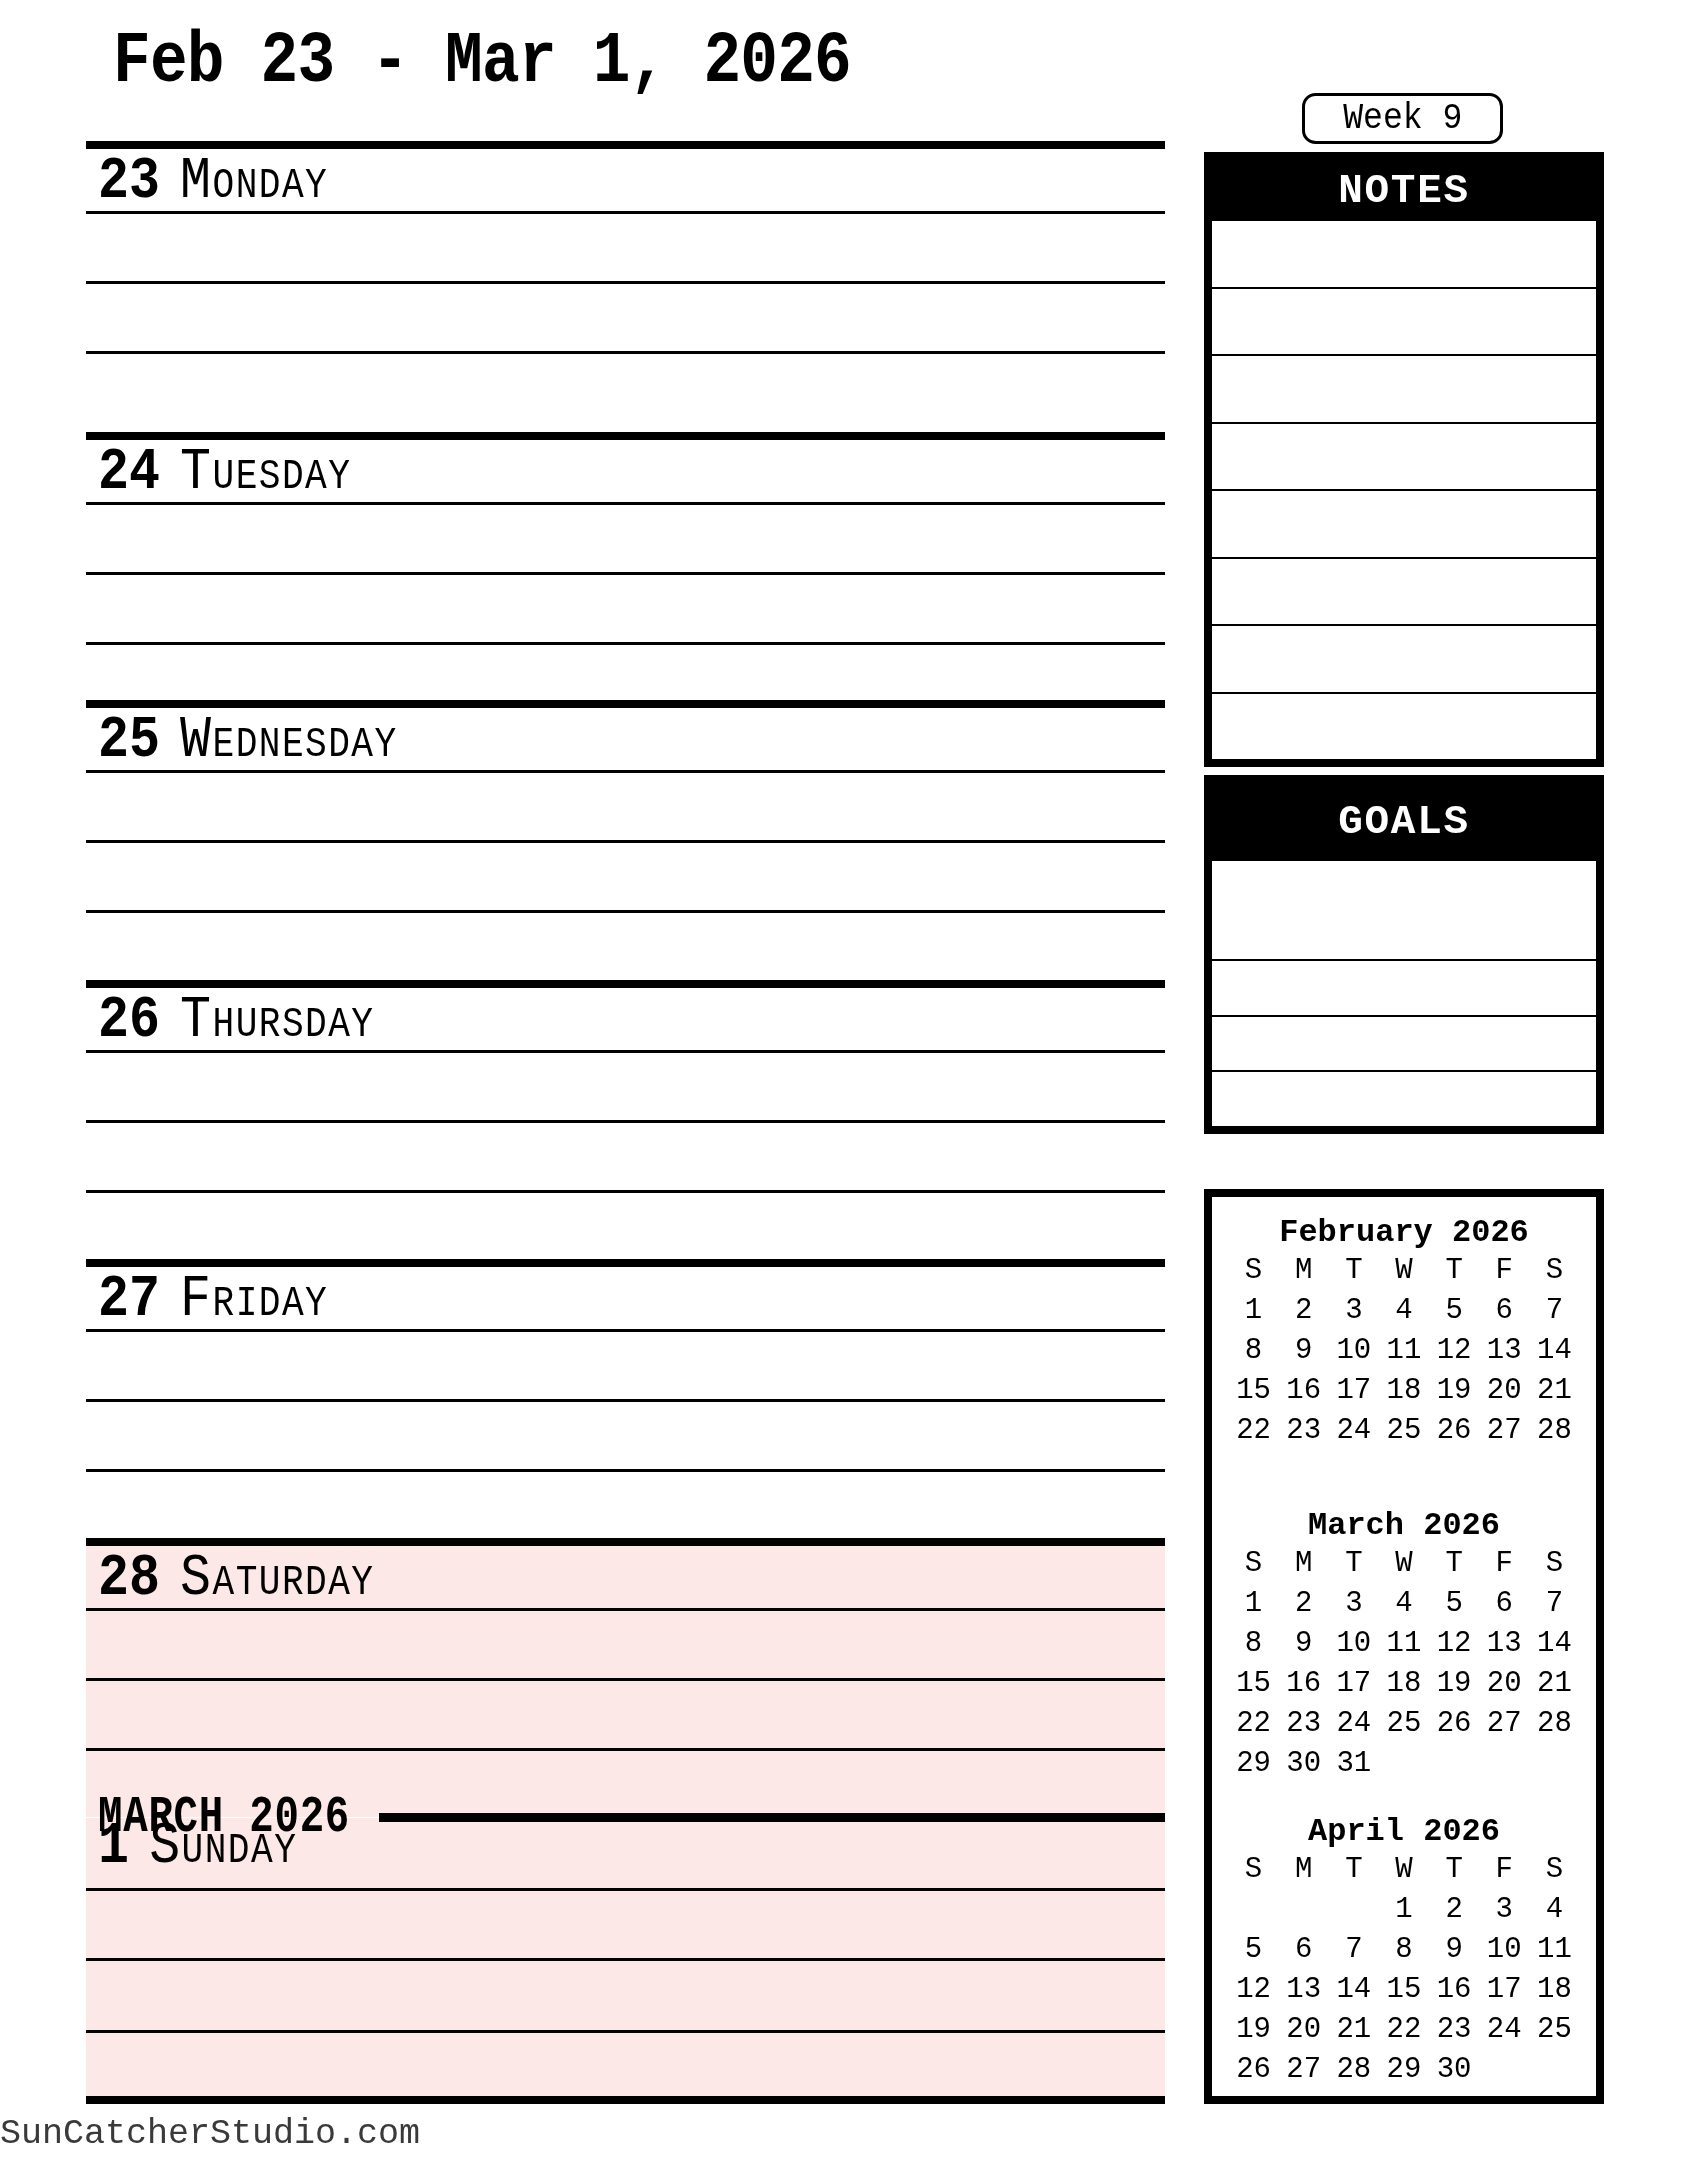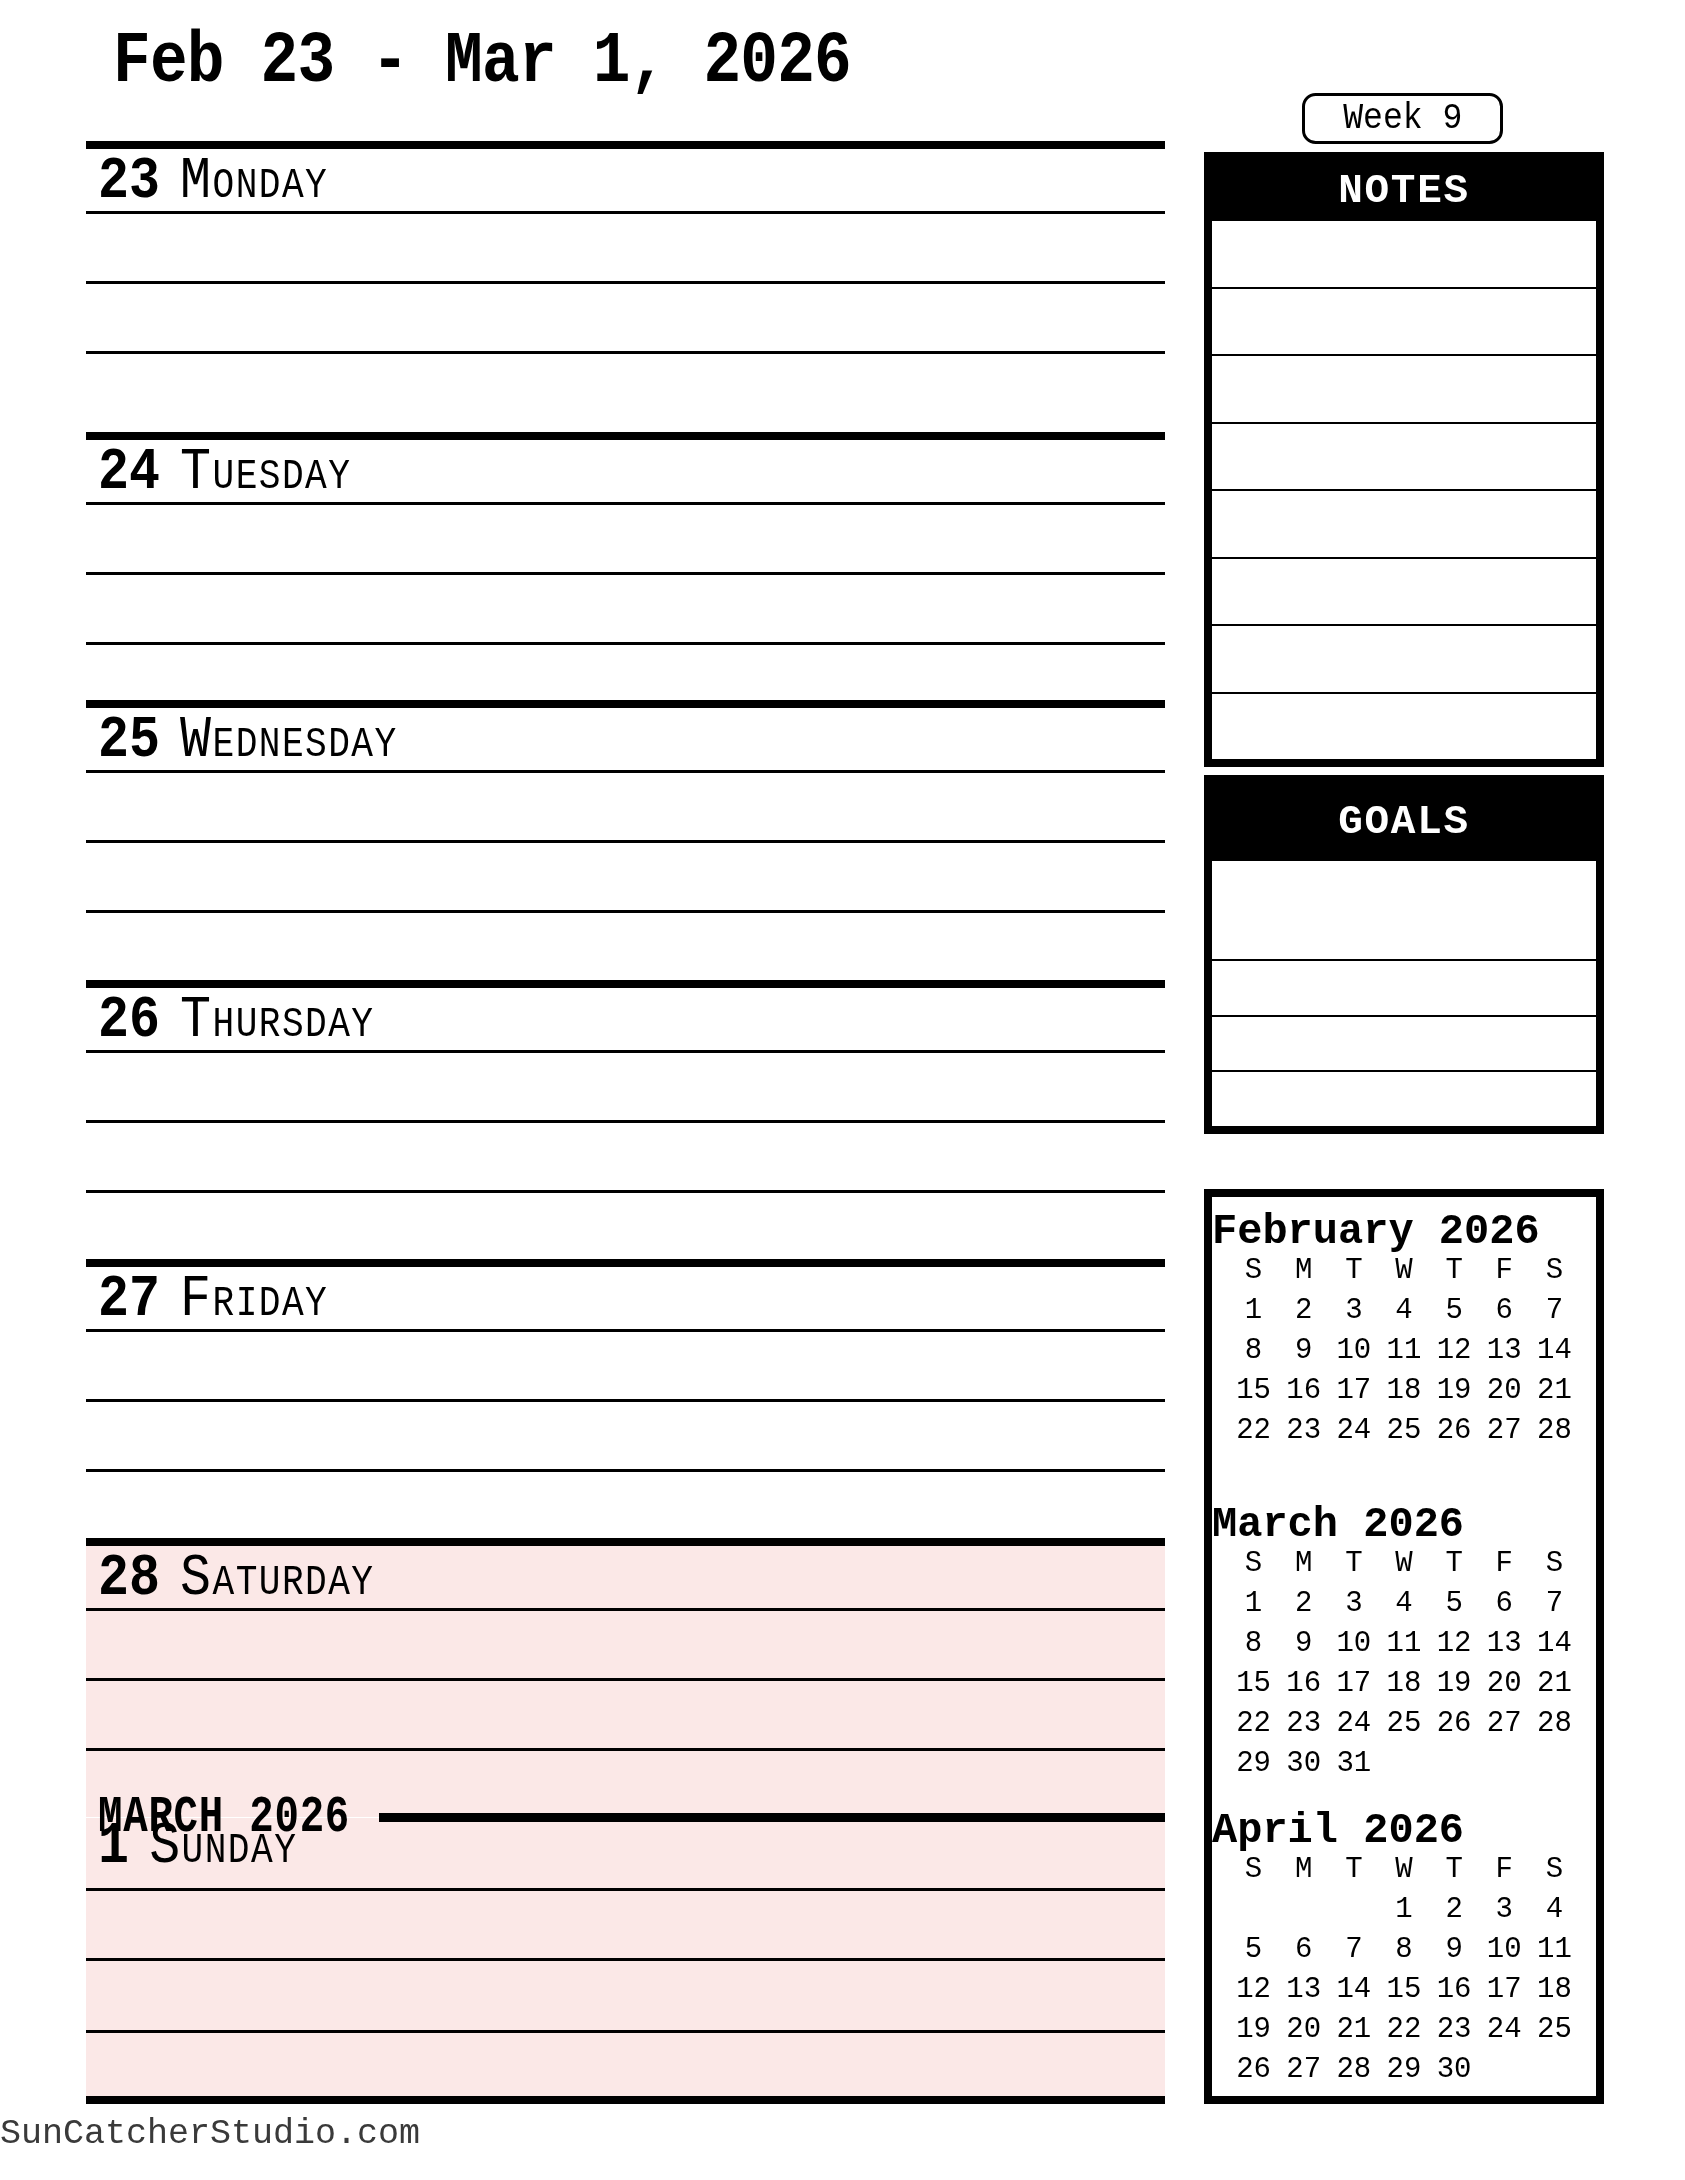--- a/index.html
+++ b/index.html
@@ -81,21 +81,21 @@
   .panel-rows{flex:1;display:flex;flex-direction:column;}
   .panel-row{flex:1;border-bottom:2.6px solid var(--ink);}
   .panel-row:last-child{border-bottom:none;}
 
   
   .minical-panel{
     position:absolute;left:1204px;top:1189px;width:400px;height:915px;
     border:8.5px solid var(--ink);background:#fff;
     padding-top:17px;
   }
-  .cal-title{font-size:42px;font-weight:700;line-height:37px;}
+  .cal-title{font-size:32px;font-weight:700;text-align:center;line-height:37px;}
   .cal.m1 .cal-title{margin-top:56px;}
   .cal.m2 .cal-title{margin-top:29px;}
   .cal-grid{width:351px;margin:0 auto;}
   .cal-row{display:flex;}
   .cal-cell{
     flex:1;text-align:center;font-size:29px;line-height:40px;height:40px;
     font-weight:400;
   }
   .cal-row.hdr .cal-cell{font-weight:400;}
 

